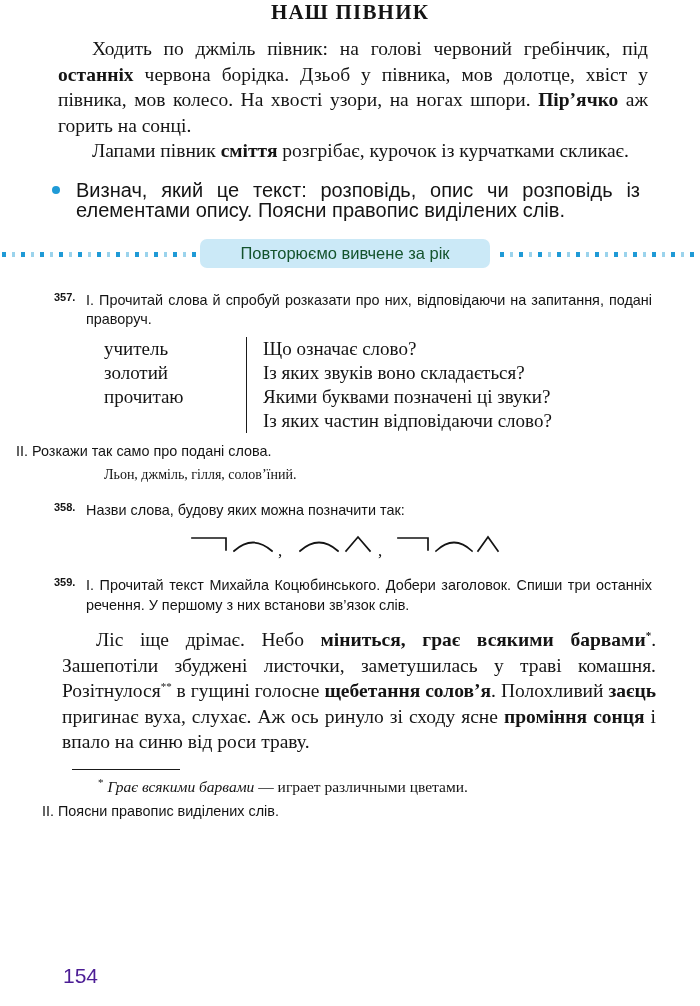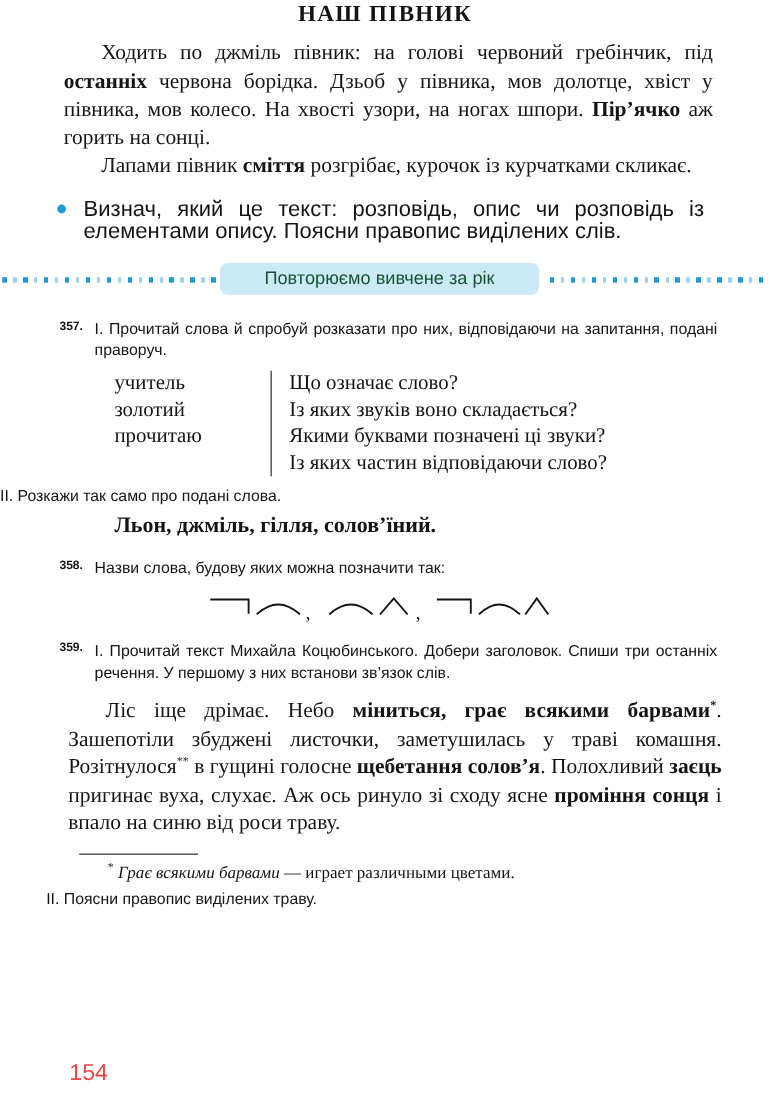--- a/index.html
+++ b/index.html
@@ -108,22 +108,22 @@
   .wt-rule  { width:0; border-left:1.6px solid #1a1a1a; margin-right:16px; }
   .wt-right { flex:1; }
 
   .subtask {
     font-size:14.4px;
     line-height:20px;
     margin-top:8px;
   }
   .wordrow-serif {
     font-family:"Liberation Serif", serif;
-    font-size:20px;
-    font-weight:bold;
+    font-size:14px;
+    font-weight:normal;
     margin:6px 0 0 62px;
   }
 
   
   .morphemes {
     margin-top:8px;
     height:34px;
     position:relative;
     padding-left:148px;
   }
@@ -156,21 +156,21 @@
     font-size:14.4px;
     line-height:20px;
     margin:4px 0 0 42px;
   }
 
   
   .page-num {
     position:absolute;
     left:63px; bottom:18px;
     font-size:21px;
-    color:#ef4444;
+    color:#4c1d95;
   }
 </style>
 </head>
 <body>
 
 <div class="page">
 
   <h1 class="story-title">НАШ ПІВНИК</h1>
 
   <div class="story">
@@ -203,21 +203,21 @@
       </div>
       <div class="wt-rule"></div>
       <div class="wt-right">
         <div>Що означає слово?</div>
         <div>Із яких звуків воно складається?</div>
         <div>Якими буквами позначені ці звуки?</div>
         <div>Із яких частин відповідаючи слово?</div>
       </div>
     </div>
 
-    <div class="subtask" style="margin-left:-42px;padding-left:0;">II. Розкажи так само про подані слова.</div>
+    <div class="subtask" style="margin-left:-42px;padding-left:16px;">II. Розкажи так само про подані слова.</div>
     <div class="wordrow-serif">Льон, джміль, гілля, солов’їний.</div>
   </div>
 
   <div class="ex" style="margin-top:18px;">
     <span class="ex-num">358.</span>
     <div class="ex-head">Назви слова, будову яких можна позначити так:</div>
     <div class="morphemes">
       <svg width="310" height="34" viewBox="0 0 310 34">
         <g fill="none" stroke="#141414" stroke-width="1.7" stroke-linecap="square">
 
@@ -249,17 +249,17 @@
   </div>
 
   <div class="fn-rule"></div>
 
   <div class="footnote">
     <sup>*</sup>
     <i>Грає всякими барвами</i><span> — </span><span>играет различными цветами.</span>
   </div>
 
 
-  <div class="tail-task">II. Поясни правопис виділених траву.</div>
+  <div class="tail-task">II. Поясни правопис виділених слів.</div>
 
   <div class="page-num">154</div>
 
 </div>
 
 </body></html>

